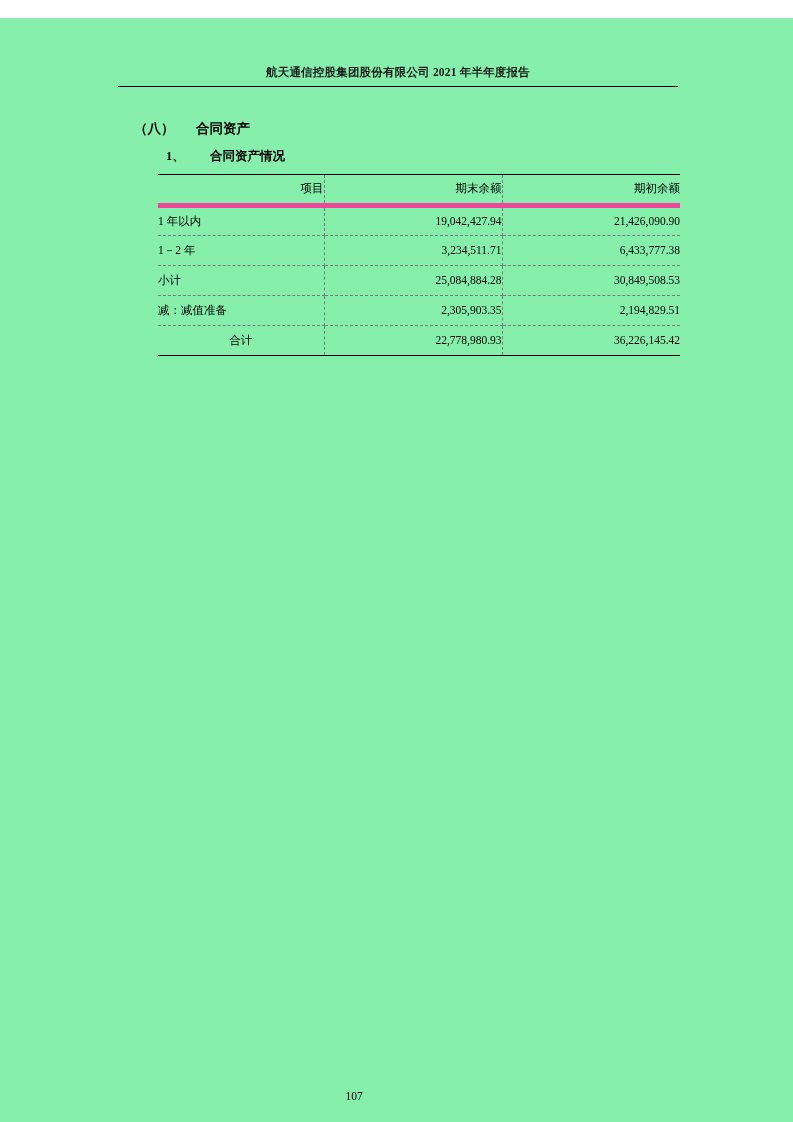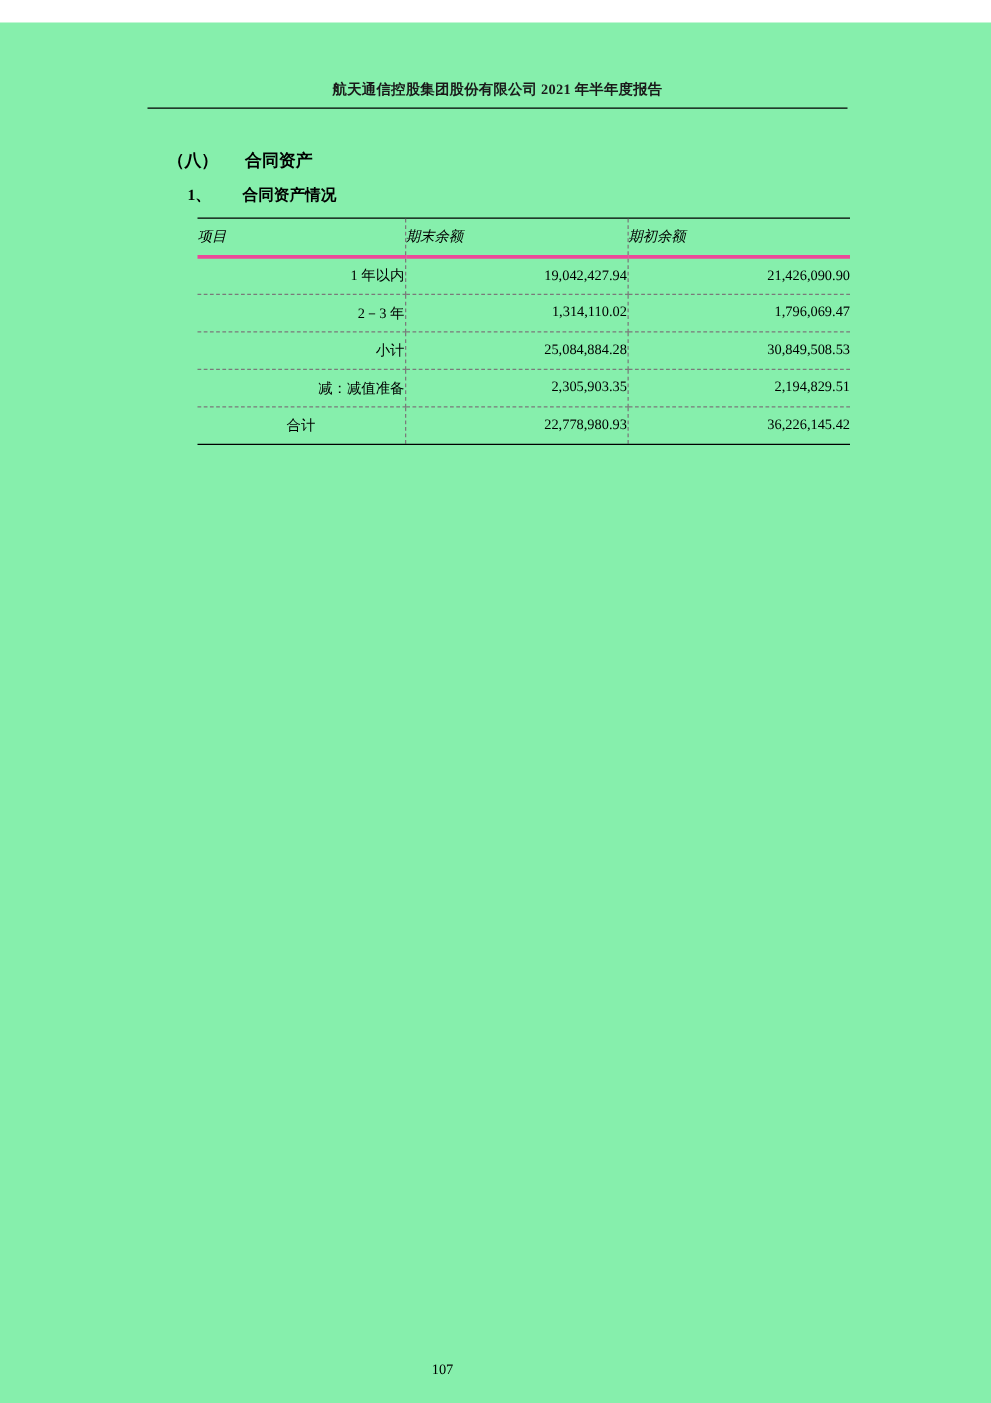--- a/index.html
+++ b/index.html
@@ -55,21 +55,21 @@
     color: #000000;
     white-space: nowrap;
   }
   .sec-title .num {
     display: inline-block;
     width: 62px;
   }
   .sub-title {
     position: absolute;
     top: 130px;
-    left: 150px;
+    left: 166px;
     font-size: 12.5px;
     font-weight: bold;
     color: #000000;
     white-space: nowrap;
   }
   .sub-title .num {
     display: inline-block;
     width: 44px;
   }
 
@@ -94,42 +94,41 @@
     height: 30px;
   }
   .cell {
     height: 30px;
     vertical-align: middle;
     box-sizing: border-box;
   }
   .c-item {
     width: 166px;
     padding-left: 10px;
-    text-align: right;
+    text-align: left;
     border-bottom: 1px dashed #7a7a7a;
     border-right: 1px dashed #7a7a7a;
   }
   .c-num {
     width: 178px;
     padding-right: 12px;
     text-align: right;
     border-bottom: 1px dashed #7a7a7a;
   }
   .c-num.mid {
     border-right: 1px dashed #7a7a7a;
   }
   
   .hrow .c-item,
   .hrow .c-num {
-    text-align: left;
+    text-align: right;
     padding-left: 0;
     padding-right: 0;
-    border-bottom: 3px solid #ec4899;
-    font-size: 11.5px;
-    font-style: italic;
+    border-bottom: 5px solid #ec4899;
+    font-size: 11.5px;
   }
   .hrow .c-item { border-right: 1px dashed #7a7a7a; }
   .hrow .c-num.mid { border-right: 1px dashed #7a7a7a; }
 
   
   .rule-top {
     width: 522px;
     height: 0;
     border-top: 1.6px solid #000000;
   }
@@ -191,23 +190,23 @@
         <td class="cell c-num mid">期末余额</td>
         <td class="cell c-num">期初余额</td>
       </tr>
 
       <tr class="row">
         <td class="cell c-item">1 年以内</td>
         <td class="cell c-num mid">19,042,427.94</td>
         <td class="cell c-num">21,426,090.90</td>
       </tr>
       <tr class="row">
-        <td class="cell c-item">2－3 年</td>
-        <td class="cell c-num mid">1,314,110.02</td>
-        <td class="cell c-num">1,796,069.47</td>
+        <td class="cell c-item">1－2 年</td>
+        <td class="cell c-num mid">3,234,511.71</td>
+        <td class="cell c-num">6,433,777.38</td>
       </tr>
       <tr class="row">
         <td class="cell c-item">小计</td>
         <td class="cell c-num mid">25,084,884.28</td>
         <td class="cell c-num">30,849,508.53</td>
       </tr>
       <tr class="row lastdash">
         <td class="cell c-item">减：减值准备</td>
         <td class="cell c-num mid">2,305,903.35</td>
         <td class="cell c-num">2,194,829.51</td>

